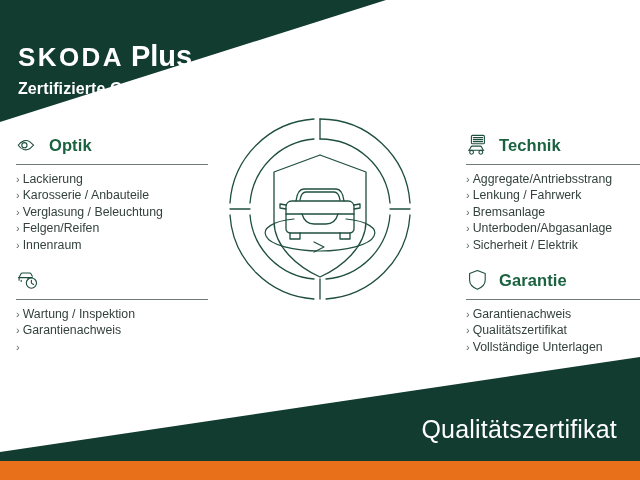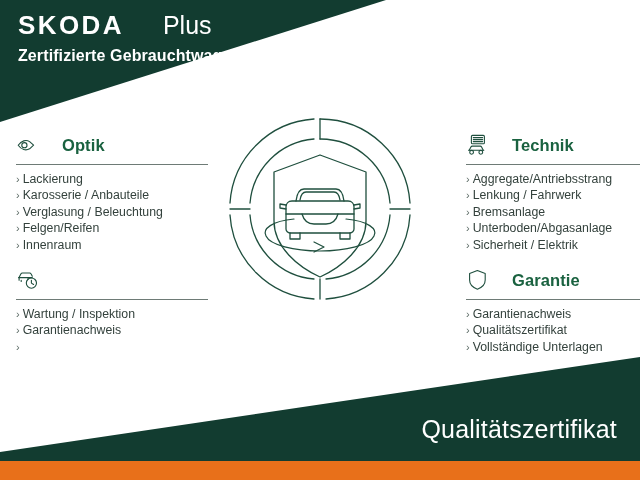--- a/index.html
+++ b/index.html
@@ -40,26 +40,26 @@
     letter-spacing: 0.5px;
     white-space: nowrap;
     display: flex;
     align-items: baseline;
     gap: 7px;
   }
   .brand-skoda {
     font-weight: 700;
     letter-spacing: 2.4px;
     font-size: 26px;
+    margin-top: 32px;
   }
   .brand-plus {
-    font-weight: 400;
-    font-size: 25px;
+    font-weight: 700;
+    font-size: 29px;
     letter-spacing: 0px;
-    margin-left: 32px;
   }
   .brand-line2 {
     margin-top: 10px;
     font-size: 16px;
     font-weight: 700;
     letter-spacing: 0.1px;
     white-space: nowrap;
   }
 
   
@@ -69,21 +69,21 @@
     width: 200px;
   }
   .col-left  { left: 16px; }
   .col-right { left: 432px; margin-left: 34px; }
 
   .section { margin-bottom: 0; }
 
   .sec-head {
     display: flex;
     align-items: center;
-    gap: 22px;
+    gap: 9px;
     height: 28px;
   }
   .sec-icon {
     width: 24px;
     height: 24px;
     flex: 0 0 24px;
     display: flex;
     align-items: center;
     justify-content: center;
   }

